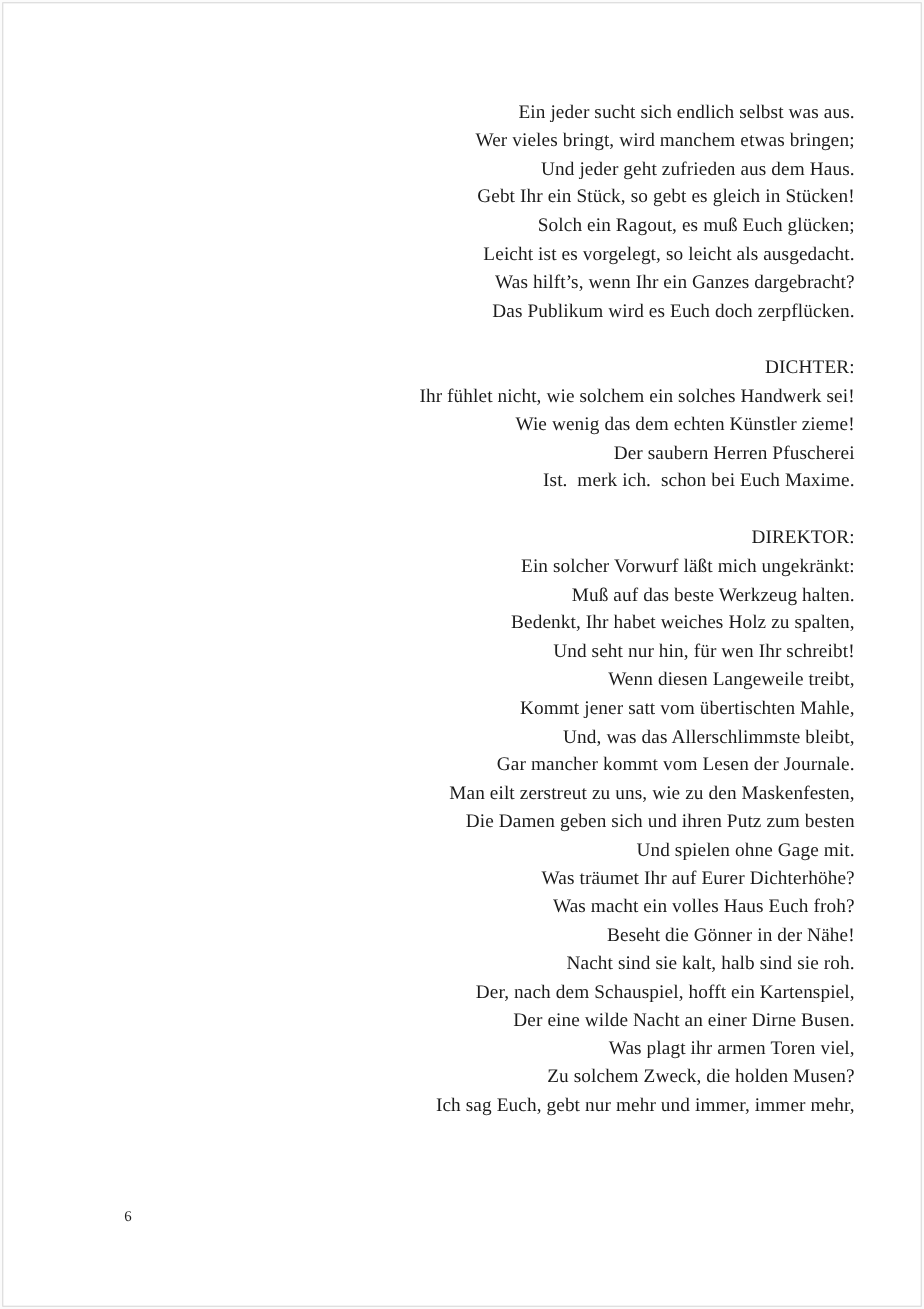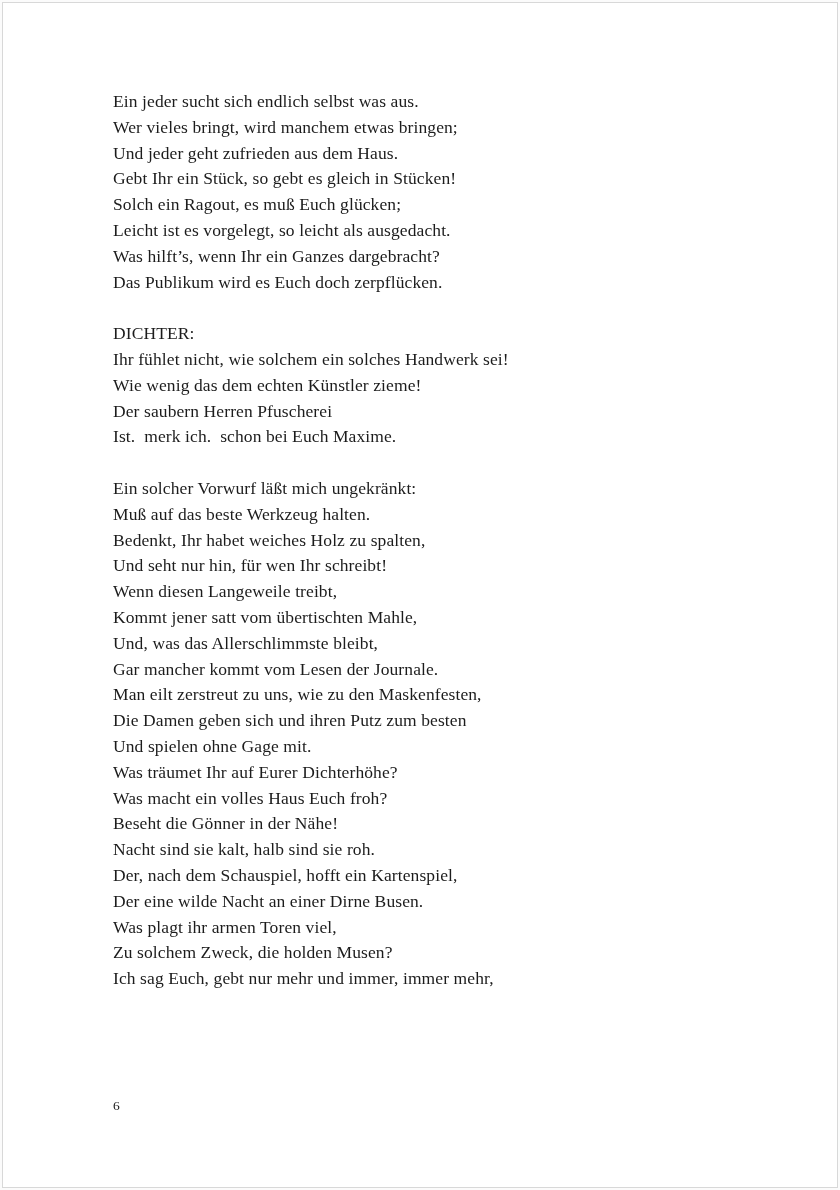--- a/index.html
+++ b/index.html
@@ -29,20 +29,21 @@
     top: 86px;
     left: 110px;
     right: 60px;
     color: #1c1c1c;
     font-size: 17.5px;
     line-height: 25.8px;
     letter-spacing: 0.1px;
   }
   .line {
     white-space: pre;
+    text-align: right;
   }
   .line.blank {
     height: 25.8px;
   }
   .page-number {
     position: absolute;
     top: 1095px;
     left: 110px;
     font-size: 13.5px;
     color: #1c1c1c;
@@ -61,20 +62,21 @@
       <div class="line">Leicht ist es vorgelegt, so leicht als ausgedacht.</div>
       <div class="line">Was hilft’s, wenn Ihr ein Ganzes dargebracht?</div>
       <div class="line">Das Publikum wird es Euch doch zerpflücken.</div>
       <div class="line blank">&nbsp;</div>
       <div class="line">DICHTER:</div>
       <div class="line">Ihr fühlet nicht, wie solchem ein solches Handwerk sei!</div>
       <div class="line">Wie wenig das dem echten Künstler zieme!</div>
       <div class="line">Der saubern Herren Pfuscherei</div>
       <div class="line">Ist.  merk ich.  schon bei Euch Maxime.</div>
       <div class="line blank">&nbsp;</div>
+      <div class="line">DIREKTOR:</div>
       <div class="line">Ein solcher Vorwurf läßt mich ungekränkt:</div>
       <div class="line">Muß auf das beste Werkzeug halten.</div>
       <div class="line">Bedenkt, Ihr habet weiches Holz zu spalten,</div>
       <div class="line">Und seht nur hin, für wen Ihr schreibt!</div>
       <div class="line">Wenn diesen Langeweile treibt,</div>
       <div class="line">Kommt jener satt vom übertischten Mahle,</div>
       <div class="line">Und, was das Allerschlimmste bleibt,</div>
       <div class="line">Gar mancher kommt vom Lesen der Journale.</div>
       <div class="line">Man eilt zerstreut zu uns, wie zu den Maskenfesten,</div>
       <div class="line">Die Damen geben sich und ihren Putz zum besten</div>

